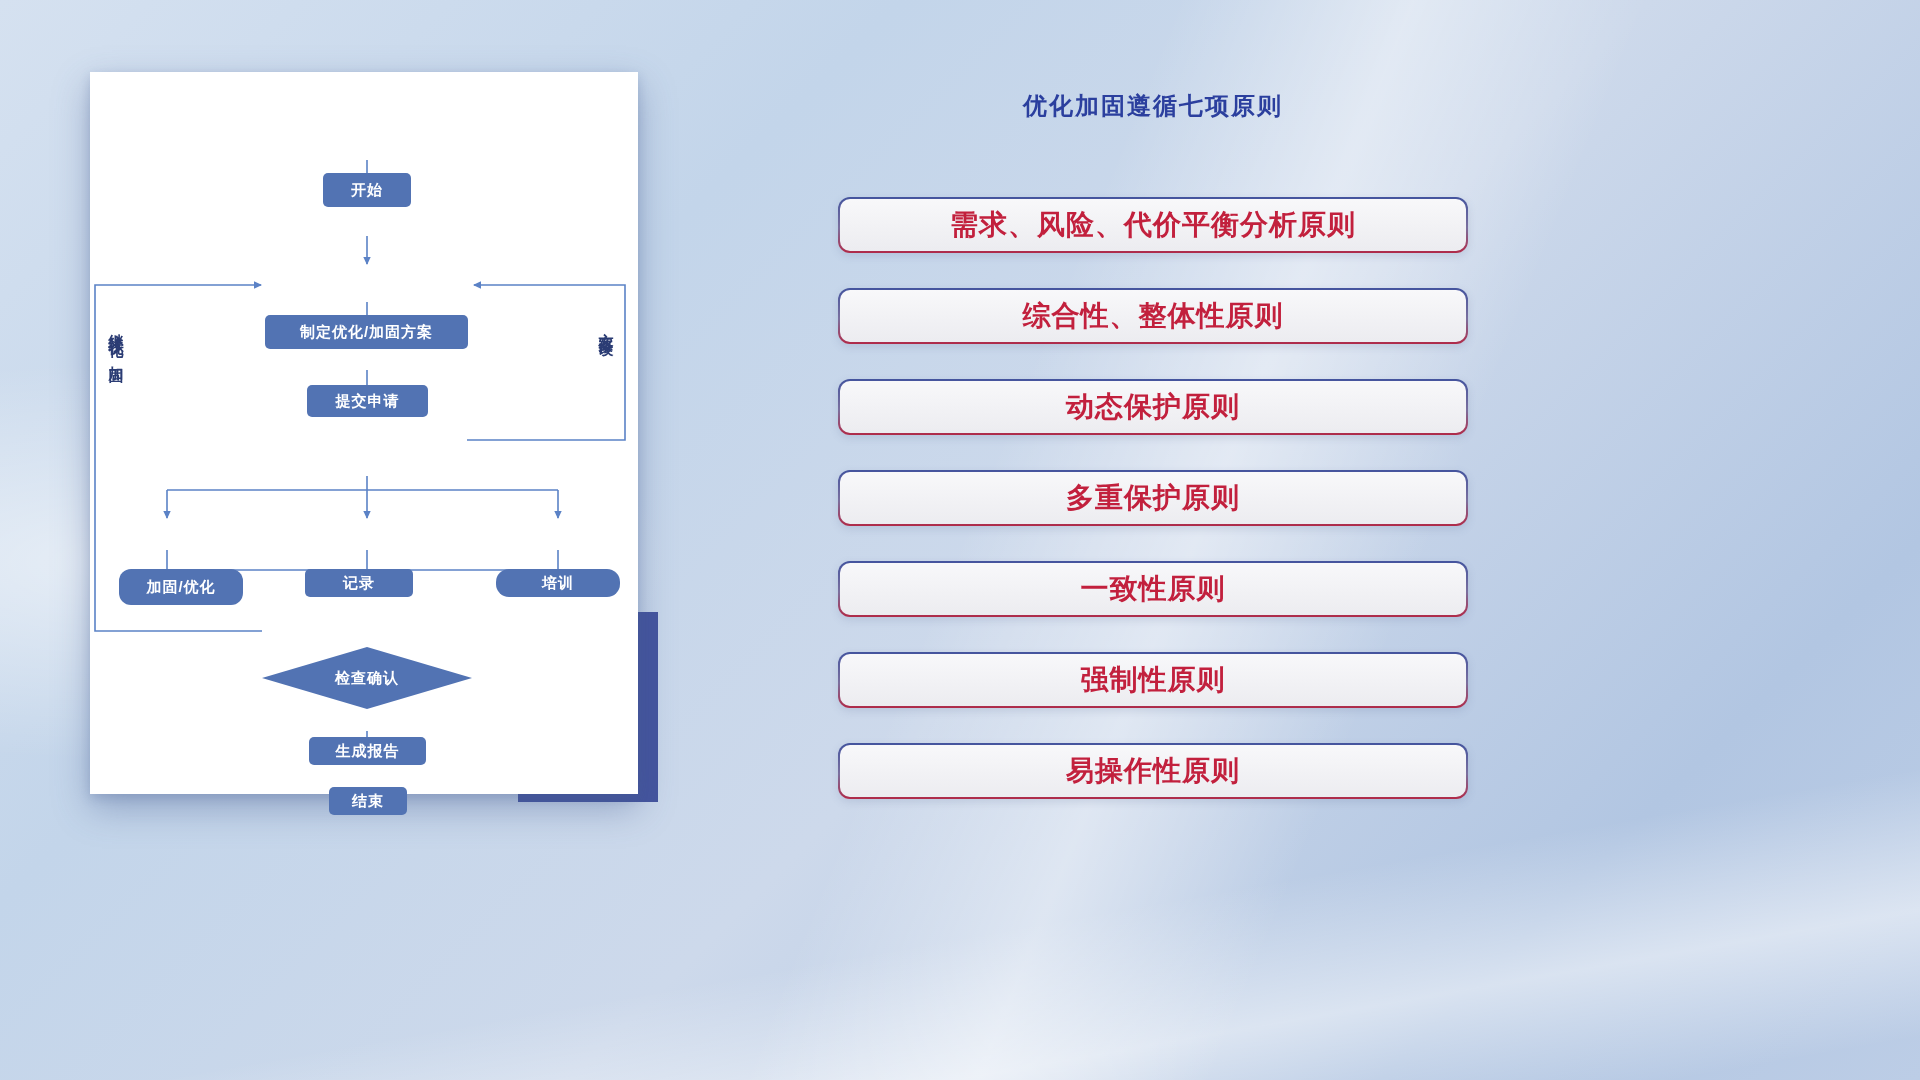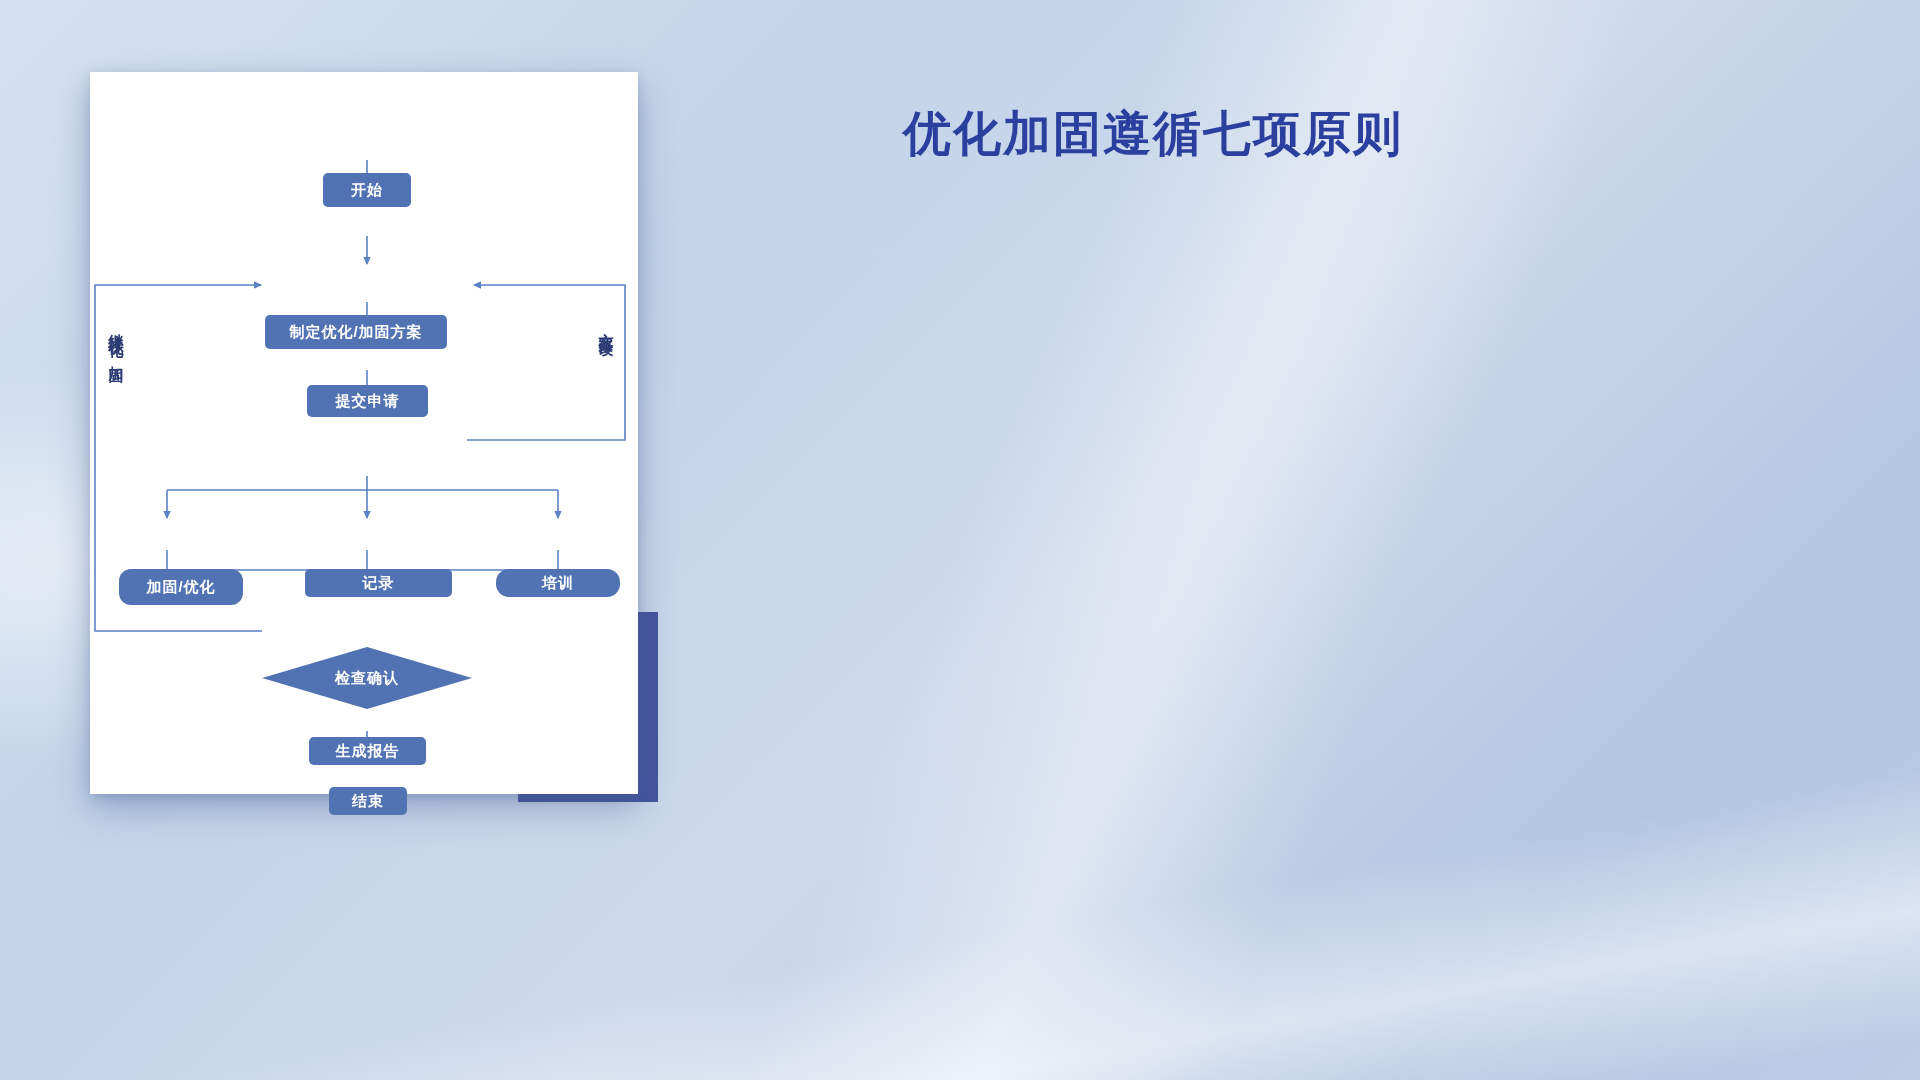--- a/index.html
+++ b/index.html
@@ -61,24 +61,24 @@
     text-orientation: upright;
     font-size: 15px;
     font-weight: bold;
     letter-spacing: 3px;
     color: var(--edge-label-color, #2b3c74);
   }
 
   
   .panel-title {
     position: absolute;
-    left: 838px; top: 102px;
+    left: 838px; top: 90px;
     width: 630px;
     text-align: center;
-    font-size: 48px;
+    font-size: 24px;
     font-weight: bold;
     letter-spacing: 2px;
     color: var(--title-color, #2b3f9e);
   }
   .principles {
     position: absolute;
     left: 838px; top: 197px;
     width: 630px;
     display: flex;
     flex-direction: column;
@@ -135,39 +135,48 @@
         <path d="M277 590 V627" marker-end="url(#arr)"></path>
         <path d="M277 659 V680" marker-end="url(#arr)"></path>
         <path d="M172 559 H5 V213 H171" marker-end="url(#arr)"></path>
         <path d="M377 368 H535 V213 H384" marker-end="url(#arr)"></path>
       </g>
     </svg>
 
     <div class="node" style="left:233px; top:54px; width:88px; height:34px;">开始</div>
 
 
-    <div class="node" style="left:175px; top:196px; width:182px; height:34px;">制定优化/加固方案</div>
+    <div class="node" style="left:175px; top:196px; width:203px; height:34px;">制定优化/加固方案</div>
 
     <div class="node" style="left:217px; top:266px; width:121px; height:32px;">提交申请</div>
 
 
     <div class="node" style="left:29px; top:450px; width:124px; height:36px;border-radius:12px;">加固/优化</div>
 
-    <div class="node" style="left:215px; top:450px; width:147px; height:28px;">记录</div>
+    <div class="node" style="left:215px; top:450px; width:108px; height:28px;">记录</div>
 
     <div class="node" style="left:406px; top:450px; width:124px; height:28px;border-radius:13px;">培训</div>
 
     <div class="node diamond" style="left:172px; top:528px; width:210px; height:62px;">检查确认</div>
 
     <div class="node" style="left:219px; top:618px; width:117px; height:28px;">生成报告</div>
 
     <div class="node" style="left:239px; top:668px; width:78px; height:28px;">结束</div>
 
     <div class="vlabel" style="left:16px; top:250px;">继续优化/加固</div>
 
     <div class="vlabel" style="left:506px; top:248px;">方案修改</div>
 
   </div>
 
   <div class="panel-title">优化加固遵循七项原则</div>
 
+  <div class="principles">
+    <div class="principle">需求、风险、代价平衡分析原则</div>
+    <div class="principle">综合性、整体性原则</div>
+    <div class="principle">动态保护原则</div>
+    <div class="principle">多重保护原则</div>
+    <div class="principle">一致性原则</div>
+    <div class="principle">强制性原则</div>
+    <div class="principle">易操作性原则</div>
+  </div>
 
 </div>
 
 </body></html>

